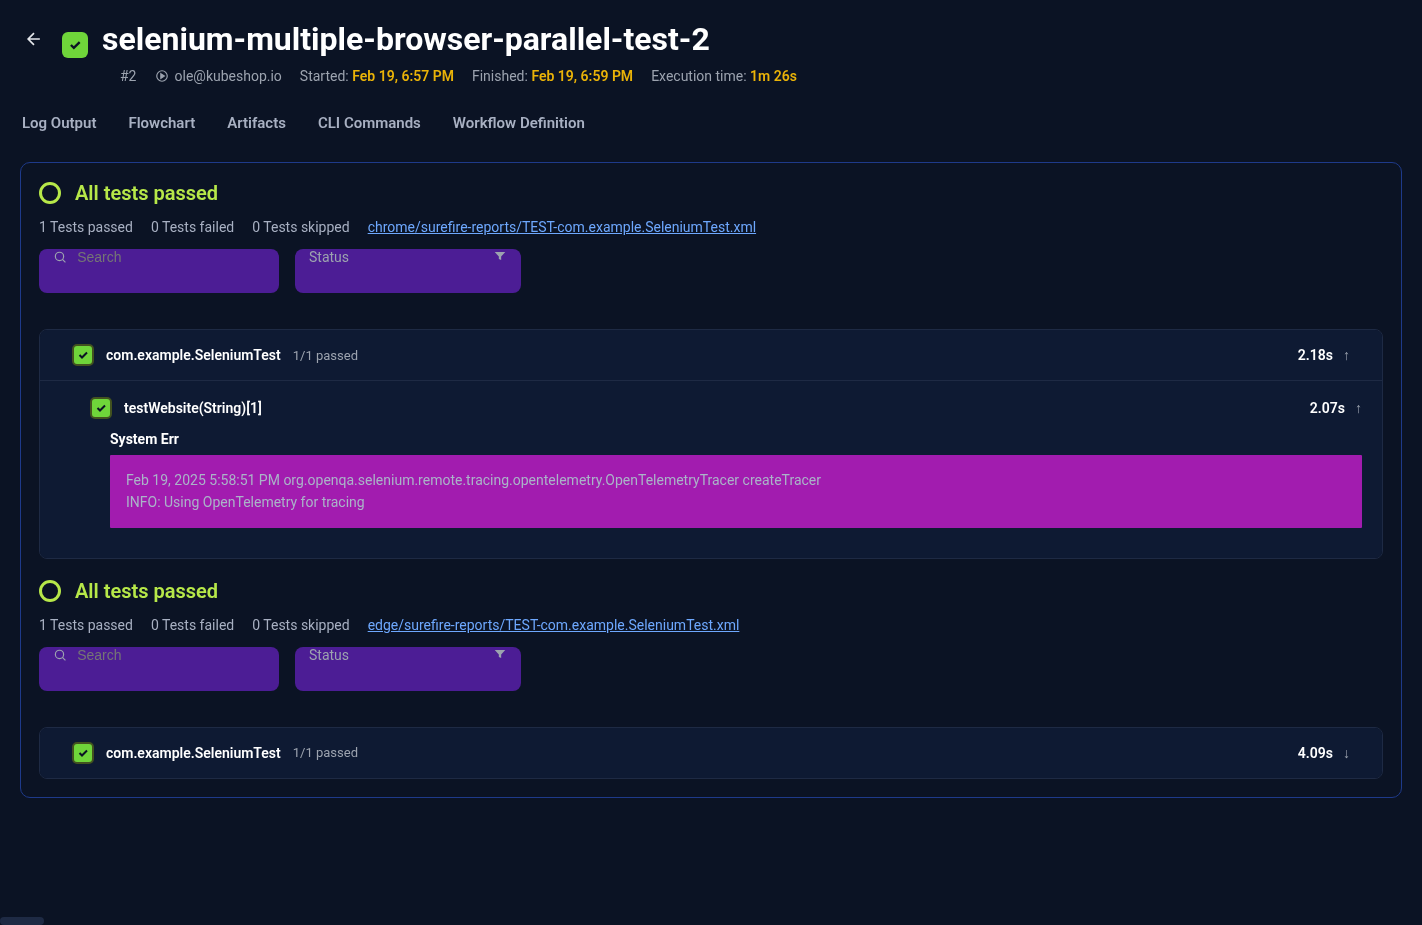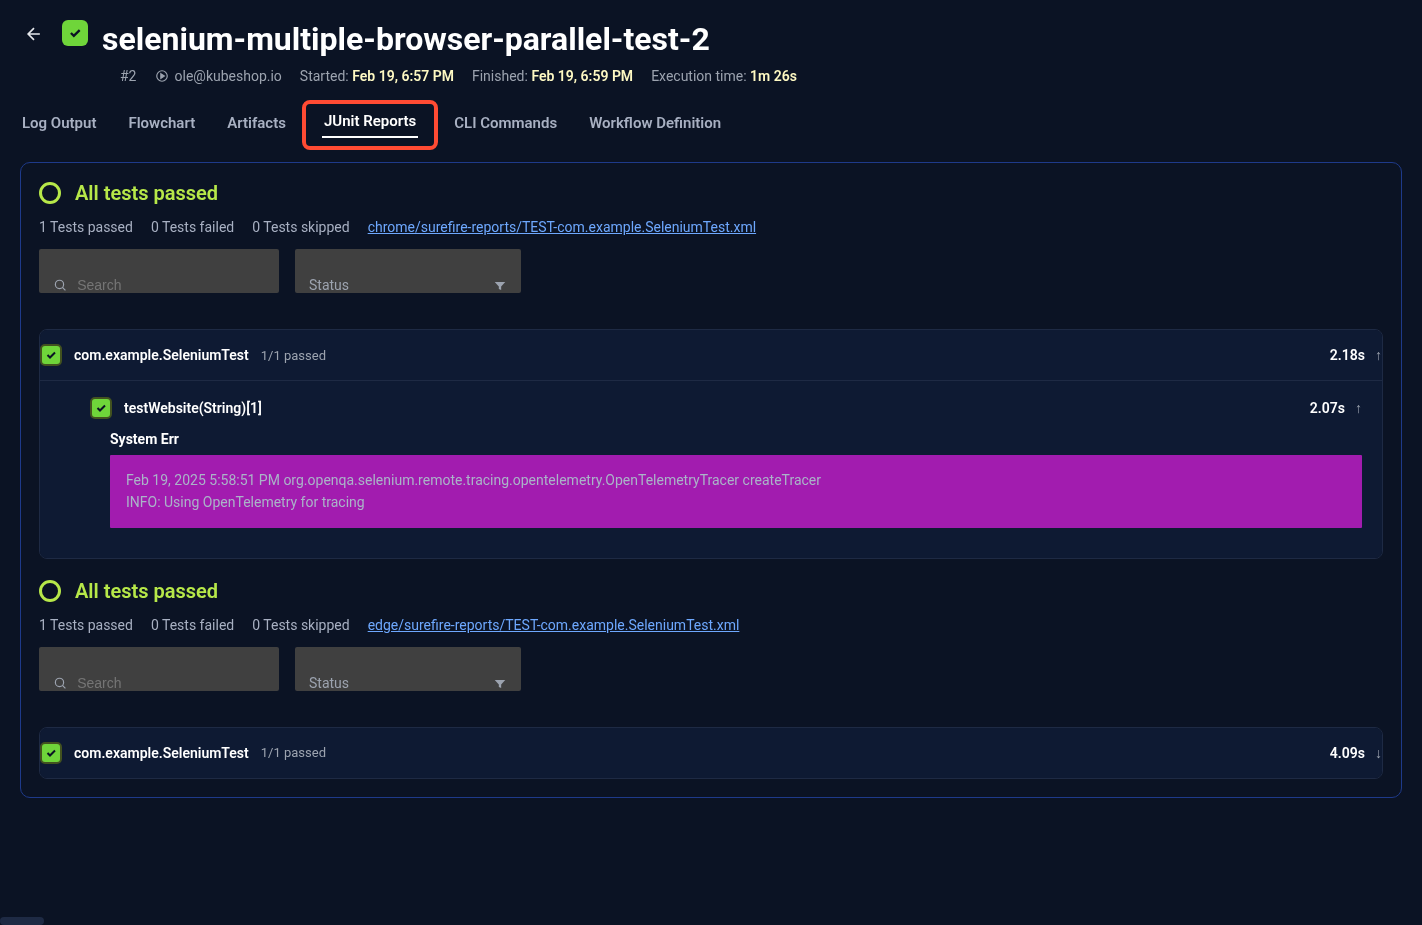--- a/index.html
+++ b/index.html
@@ -6,35 +6,35 @@
 body {
   background: #0b1324;
   color: #e5e7eb;
   font-family: -apple-system, BlinkMacSystemFont, "Segoe UI", Roboto, Helvetica, Arial, sans-serif;
   font-size: 14px;
   width: 1422px;
   min-height: 925px;
   overflow-x: hidden;
 }
 .header { padding: 20px 20px 0 20px; }
-.title-row { display: flex; align-items: flex-start; gap: 14px; }
+.title-row { display: flex; align-items: flex-end; gap: 14px; }
 .back-arrow { color: #e5e7eb; cursor: pointer; font-size: 20px; padding: 4px; }
 .status-badge {
   width: 26px; height: 26px; border-radius: 6px;
   background: #6fd53a;
   display: flex; align-items: center; justify-content: center;
   color: #0b1324; font-weight: bold;
 }
 .title { font-size: 32px; font-weight: 700; color: #fff; }
 .meta-row {
   display: flex; gap: 18px; align-items: center;
   margin: 10px 0 0 100px;
   color: #9ca3af; font-size: 14px;
 }
-.meta-row .strong { color: #fef9c3; font-weight: 600; }
+.meta-row .strong { color: #eab308; font-weight: 600; }
 .run-icon { display:inline-flex; align-items:center; gap:6px; }
 .run-icon svg { width:14px; height:14px; }
 .tabs {
   display: flex; gap: 28px; padding: 24px 20px 0 20px;
   font-size: 15px; font-weight: 600;
 }
 .tab { color: #a8b0c2; cursor: pointer; padding: 6px 2px 12px 2px; }
 .tab.active { color: #fff; border-bottom: 2px solid #fff; }
 .tab-highlight {
   border: 4px solid #ff4b33;
@@ -54,37 +54,37 @@
 .summary-row { display: flex; align-items: center; gap: 14px; margin-bottom: 14px; }
 .ring {
   width: 22px; height: 22px; border-radius: 50%;
   border: 3px solid #b7e849;
 }
 .summary-title { color: #b7e849; font-size: 20px; font-weight: 600; }
 .stats-row { display: flex; gap: 18px; align-items:center; color:#a8b0c2; font-size:14px; margin-bottom:14px; }
 .stats-row a { color:#6ea8fe; text-decoration: underline; cursor:pointer; }
 .filter-row { display: flex; gap: 16px; margin-bottom: 18px; }
 .search-box, .status-box {
-  background:#404040; border-radius:2px; height:44px;
-  display:flex; align-items:flex-end; padding:0 14px;
+  background:#4c1d95; border-radius:8px; height:44px;
+  display:flex; align-items:flex-start; padding:0 14px;
   color:#9ca3af;
 }
 .search-box { width: 240px; gap:10px; }
 .status-box { width: 226px; justify-content: space-between; }
 .search-box input {
   background:transparent; border:none; outline:none; color:#e5e7eb;
   width:100%; font-size:14px;
 }
 .suite {
   border:1px solid #1e2a44; border-radius:8px; margin: 0 18px 20px 18px;
   overflow:hidden;
 }
 .suite-header {
   display:flex; align-items:center; justify-content:space-between;
-  padding:14px 0; background:#0e1a33;
+  padding:14px 32px; background:#0e1a33;
   border-bottom:1px solid #1e2a44;
 }
 .suite-header.left, .suite-left { display:flex; align-items:center; gap:12px; }
 .badge-sm {
   width:22px; height:22px; border-radius:5px; background:#6fd53a;
   display:flex; align-items:center; justify-content:center; color:#0b1324;
 }
 .badge-sm.outline { border:2px solid #42521f; }
 .suite-name { color:#fff; font-weight:600; }
 .suite-sub { color:#9ca3af; font-size:13px; }
@@ -143,23 +143,20 @@
       <span>Execution time:</span>
       <span class="strong">1m 26s</span>
     </span>
   </div>
 </div>
 
 <div class="tabs">
   <span class="tab">Log Output</span>
   <span class="tab">Flowchart</span>
   <span class="tab">Artifacts</span>
-  <span class="tab-highlight">
-    <span class="tab active">JUnit Reports</span>
-  </span>
   <span class="tab">CLI Commands</span>
   <span class="tab">Workflow Definition</span>
 </div>
 
 <div class="content-panel">
 
   <div class="section">
     <div class="summary-row">
       <span class="ring"></span>
       <span class="summary-title">All tests passed</span>

